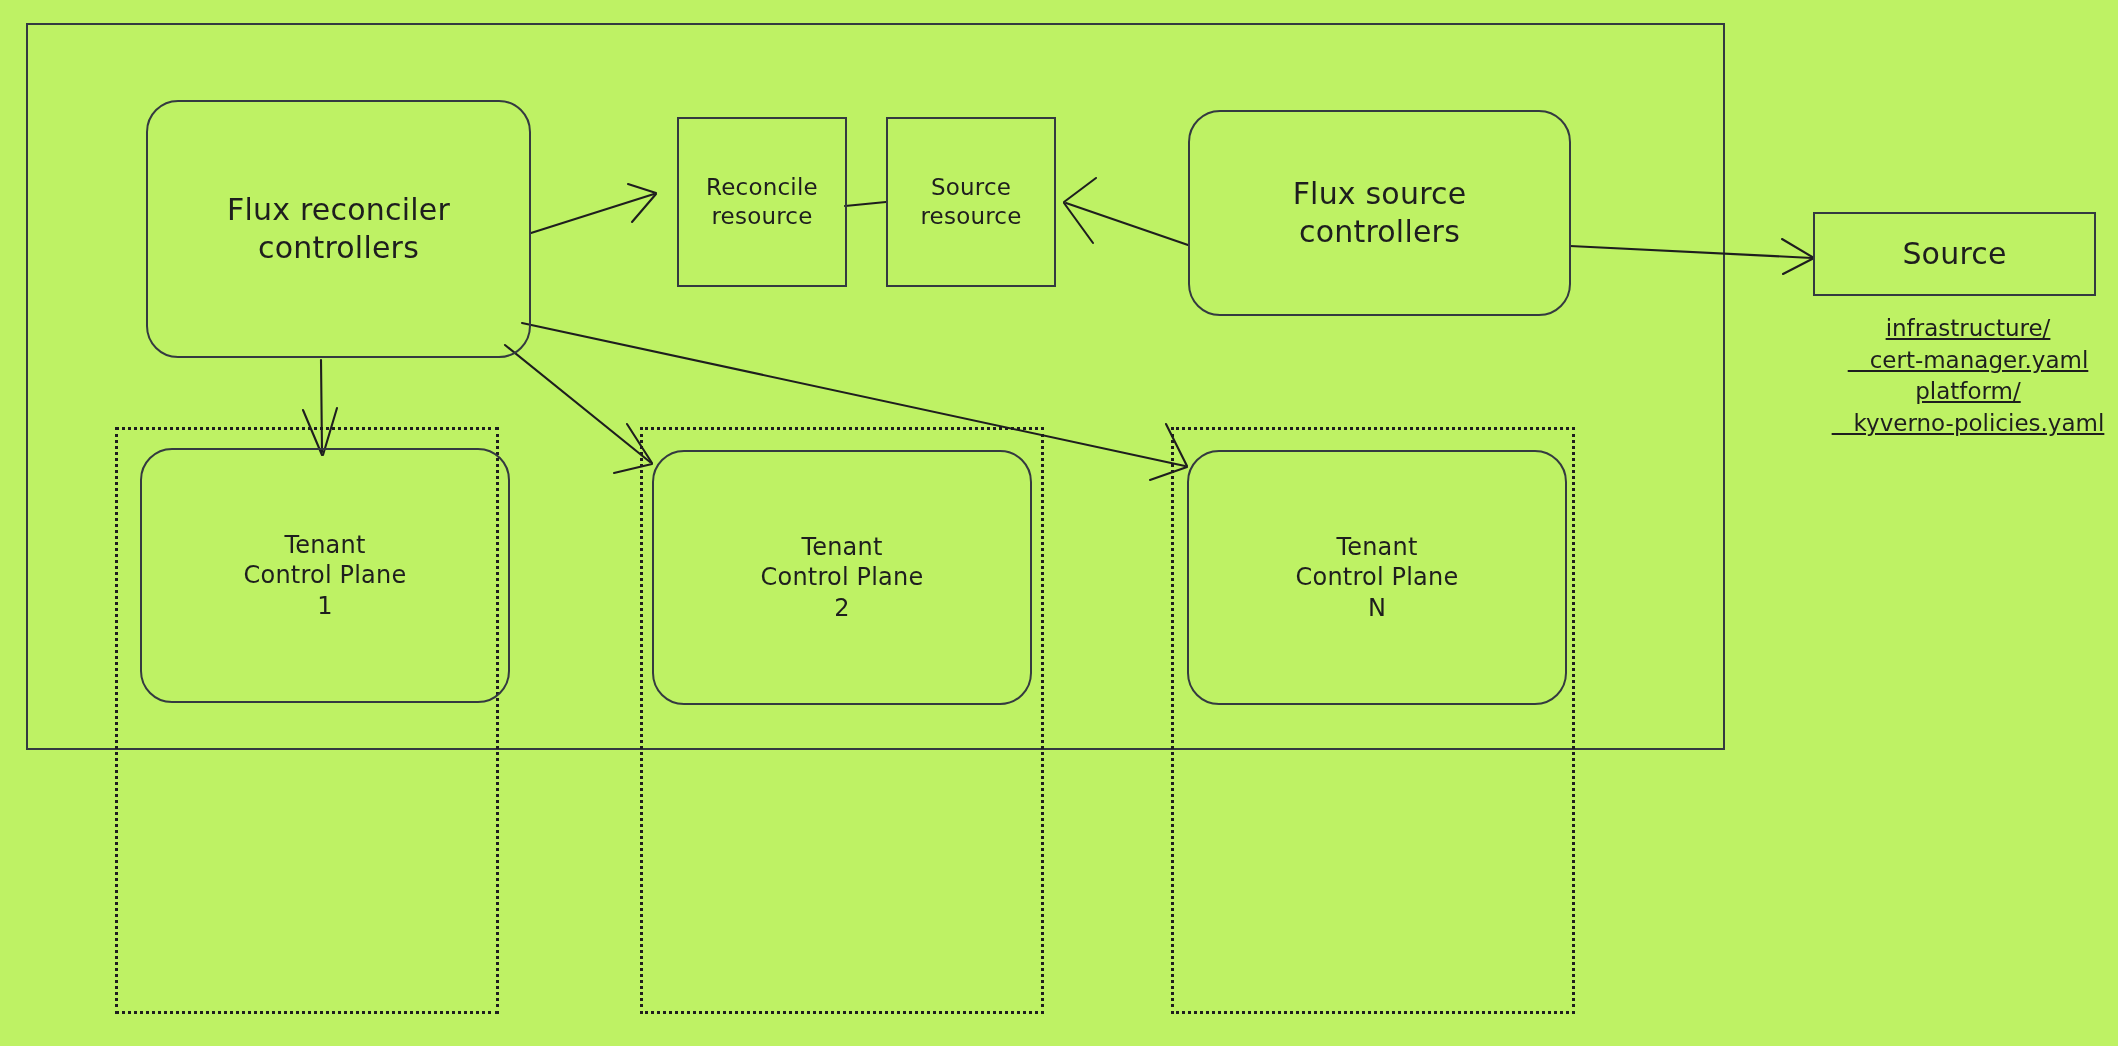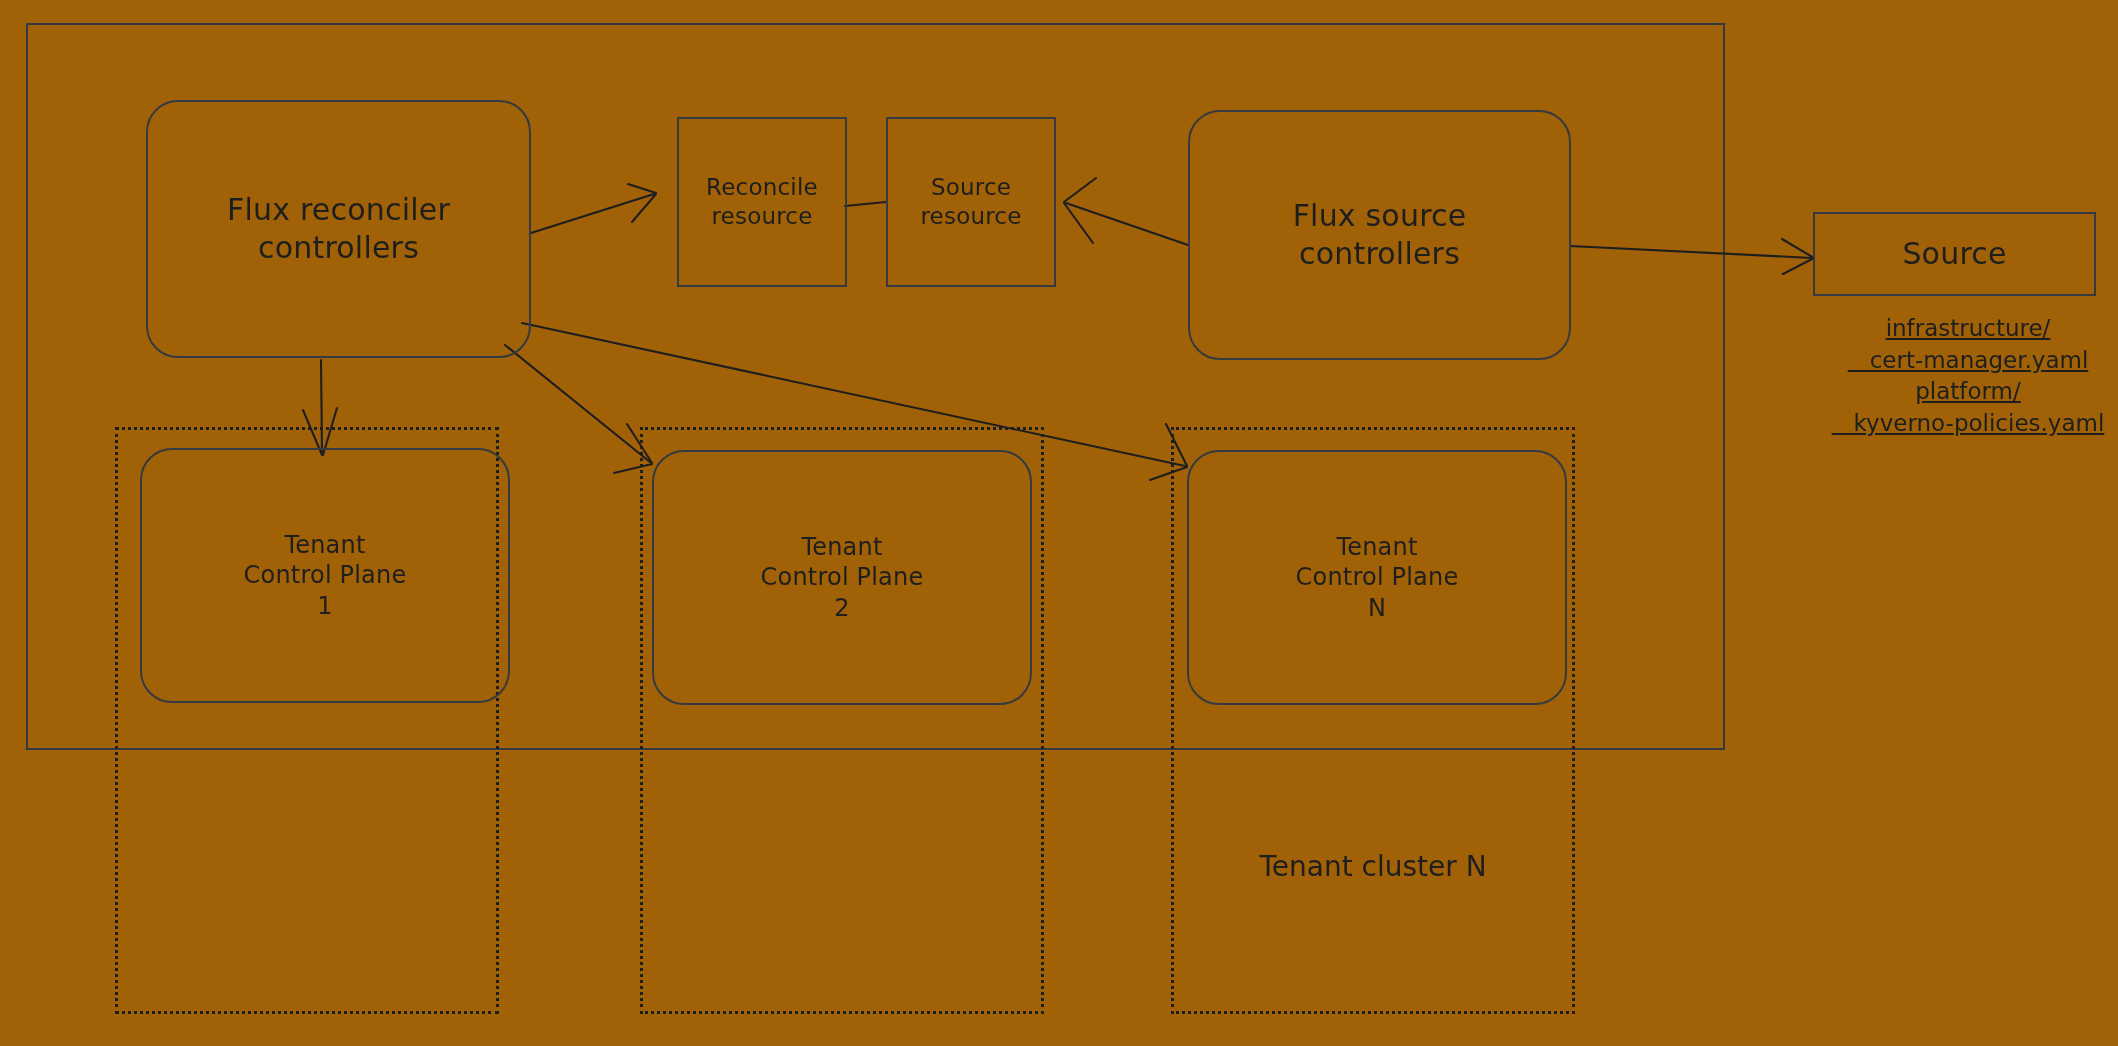--- a/index.html
+++ b/index.html
@@ -11,21 +11,21 @@
   body {
     width: 2118px;
     height: 1046px;
     overflow: hidden;
     font-family: "DejaVu Sans", sans-serif;
   }
   #canvas {
     position: relative;
     width: 2118px;
     height: 1046px;
-    background: #a16207;
+    background: #bef264;
   }
   #edges {
     position: absolute;
     left: 0;
     top: 0;
     width: 2118px;
     height: 1046px;
     pointer-events: none;
   }
   .node {
@@ -143,21 +143,21 @@
   <div class="node solid-rect" style="left:677px; top:117px; width:170px; height:170px;">
     <span class="label lbl-small">Reconcile
 resource</span>
   </div>
 
   <div class="node solid-rect" style="left:886px; top:117px; width:170px; height:170px;">
     <span class="label lbl-small">Source
 resource</span>
   </div>
 
-  <div class="node solid-rect rounded" style="left:1188px; top:110px; width:383px; height:250px;">
+  <div class="node solid-rect rounded" style="left:1188px; top:110px; width:383px; height:206px;">
     <span class="label lbl-big">Flux source
 controllers</span>
   </div>
 
   <div class="node solid-rect" style="left:1813px; top:212px; width:283px; height:84px;">
     <span class="label lbl-big">Source</span>
   </div>
 
   <div class="source-listing" style="left:1823px; top:313px; width:290px;">infrastructure/
    cert-manager.yaml
@@ -175,15 +175,14 @@
 Control Plane
 2</span>
   </div>
 
   <div class="node solid-rect rounded" style="left:1187px; top:450px; width:380px; height:255px;">
     <span class="label lbl-med">Tenant
 Control Plane
 N</span>
   </div>
 
-  <div class="cluster-label" style="left:1171px; top:850px; width:404px;">Tenant cluster N</div>
 
 </div>
 
 </body></html>

